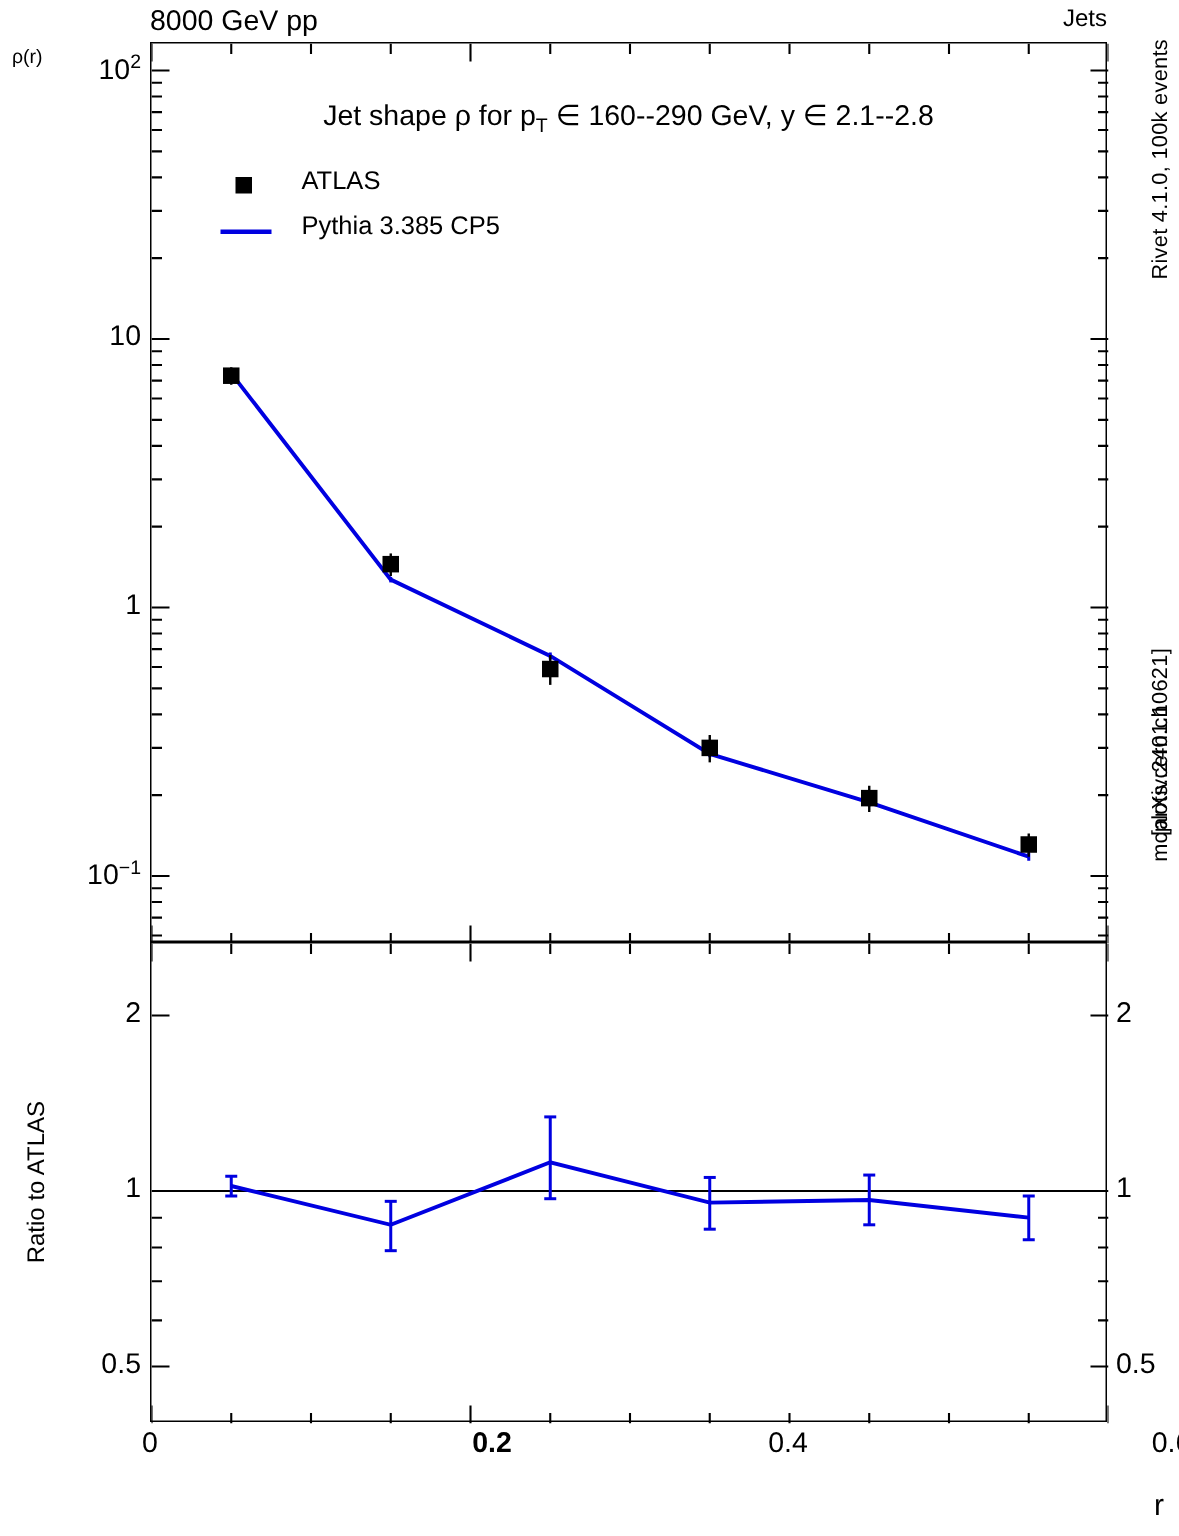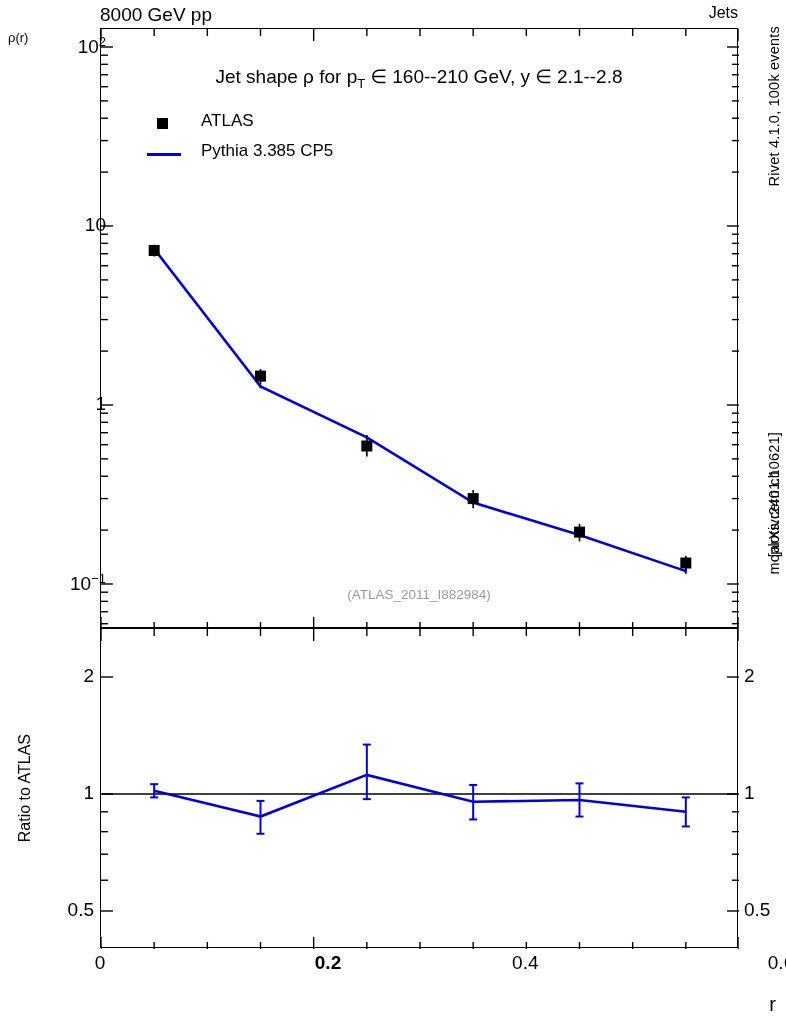--- a/index.html
+++ b/index.html
@@ -152,35 +152,34 @@
 
   <div class="abs vert vert-top">Rivet 4.1.0,  100k events</div>
   <div class="abs vert vert-bot">[arXiv:2401.10621]</div>
   <div class="abs vert vert-bot2">mcplots.cern.ch</div>
 
   <div class="abs axis-title-y">ρ(r)</div>
 
   <div class="abs" id="main-frame">
 
     <div class="abs plot-title">
-      <span>Jet shape ρ for p</span><span class="sub">T</span><span> ∈ 160--210 GeV, y ∈ 2.1--2.8</span>
+      <span>Jet shape ρ for p</span><span class="sub">T</span><span> ∈ 160--290 GeV, y ∈ 2.1--2.8</span>
     </div>
 
     <div class="abs" id="legend">
       <div class="leg-row">
         <span class="leg-marker"></span>
         <span class="leg-label">ATLAS</span>
       </div>
       <div class="leg-row">
         <span class="leg-line"></span>
         <span class="leg-label">Pythia 3.385 CP5</span>
       </div>
     </div>
 
-    <div class="abs watermark">(ATLAS_2011_I882984)</div>
 
     <svg class="abs" style="left:0;top:0" width="638" height="600">
       <g id="main-ticks">
           <line x1="0" y1="600" x2="0" y2="588" stroke="#000" stroke-width="1.4"></line>
           <line x1="0" y1="0" x2="0" y2="12" stroke="#000" stroke-width="1.4"></line>
           <line x1="53.16666666666667" y1="600" x2="53.16666666666667" y2="593" stroke="#000" stroke-width="1.4"></line>
           <line x1="53.16666666666667" y1="0" x2="53.16666666666667" y2="7" stroke="#000" stroke-width="1.4"></line>
           <line x1="106.33333333333334" y1="600" x2="106.33333333333334" y2="593" stroke="#000" stroke-width="1.4"></line>
           <line x1="106.33333333333334" y1="0" x2="106.33333333333334" y2="7" stroke="#000" stroke-width="1.4"></line>
           <line x1="159.50000000000003" y1="600" x2="159.50000000000003" y2="593" stroke="#000" stroke-width="1.4"></line>
@@ -287,21 +286,21 @@
           <line x1="372.1666666666667" y1="479.2389885653114" x2="372.1666666666667" y2="461.0169795404047" stroke="#000" stroke-width="1.6"></line>
           <rect x="366.6666666666667" y="464.09529540518037" width="11" height="11" fill="#000"></rect>
           <line x1="478.5" y1="512.3897475399456" x2="478.5" y2="494.7737076411132" stroke="#000" stroke-width="1.6"></line>
           <rect x="473" y="497.5838045661092" width="11" height="11" fill="#000"></rect>
           <line x1="584.8333333333334" y1="542.1331206922035" x2="584.8333333333334" y2="526.6531139149503" stroke="#000" stroke-width="1.6"></line>
           <rect x="579.3333333333334" y="528.5084380776182" width="11" height="11" fill="#000"></rect>
         </g>
     </svg>
   </div>
 
-  <div class="abs" style="left:0;top:28px;width:94px;height:600px;padding-left:12px;">
+  <div class="abs" style="left:0;top:28px;width:94px;height:600px;">
     <div class="ylab" style="top:18px;">10<span class="ylab-sup">2</span></div>
     <div class="ylab" style="top:197px;">10</div>
     <div class="ylab" style="top:376px;">1</div>
     <div class="ylab" style="top:555px;">10<span class="ylab-sup">−1</span></div>
   </div>
 
   <div class="abs" id="ratio-frame">
     <svg class="abs" style="left:0;top:0" width="638" height="320">
       <g id="ratio-ticks">
           <line x1="0" y1="320" x2="0" y2="308" stroke="#000" stroke-width="1.4"></line>

